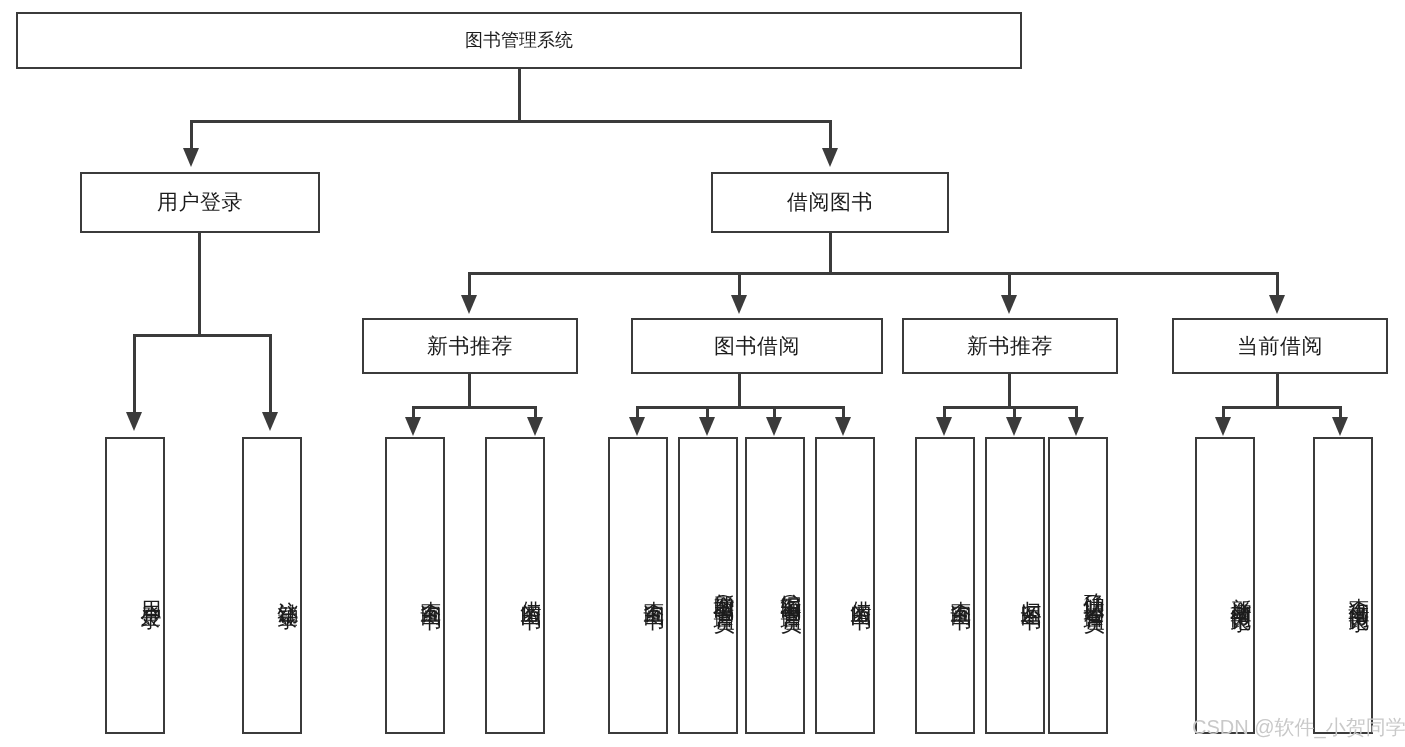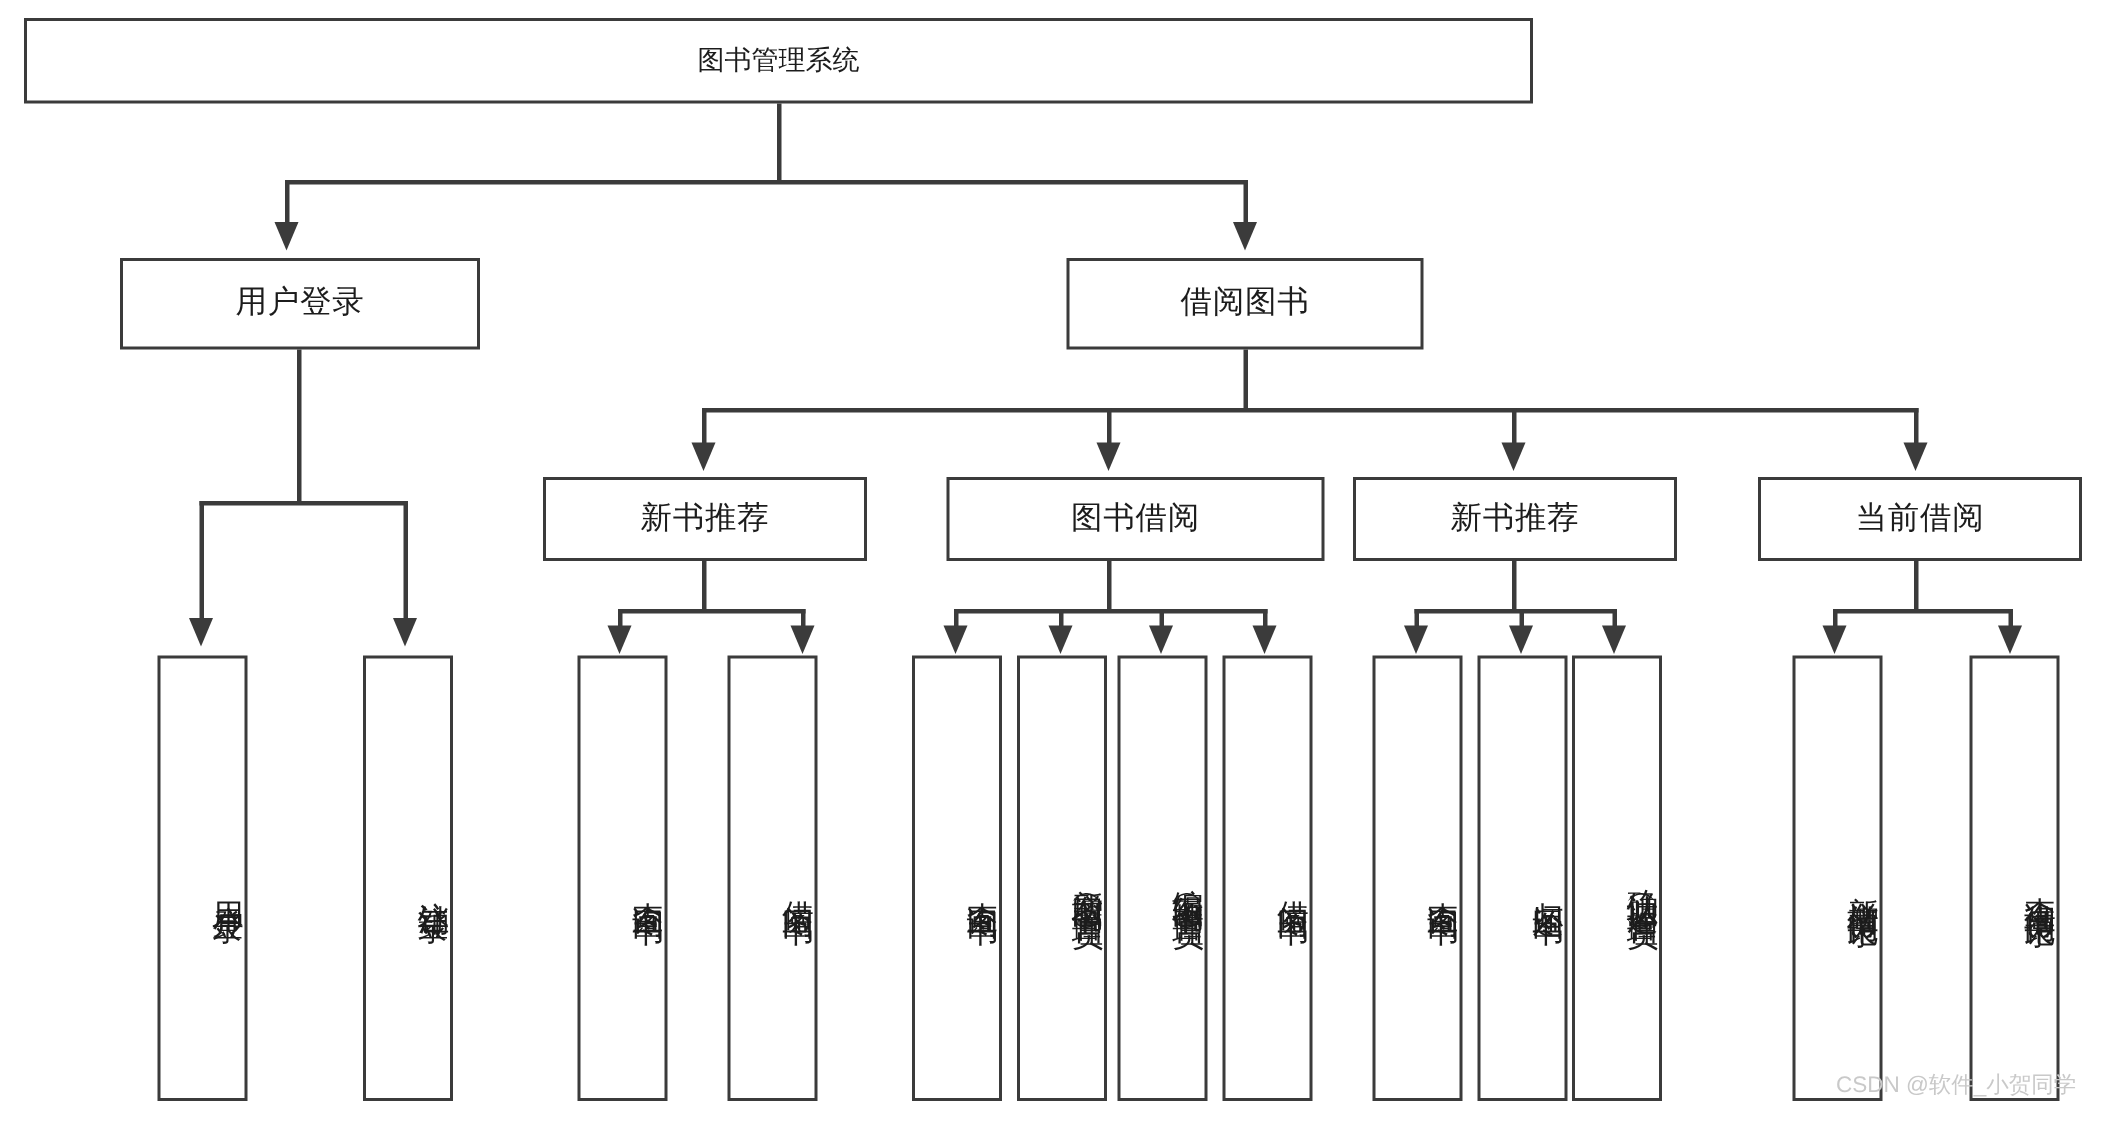--- a/index.html
+++ b/index.html
@@ -60,24 +60,23 @@
     position: absolute;
     width: 0;
     height: 0;
     border-left: 8px solid transparent;
     border-right: 8px solid transparent;
     border-top: 19px solid #3b3b3b;
   }
   .watermark {
     position: absolute;
     color: #c9c9c9;
-    font-size: 15px;
+    font-size: 20px;
     white-space: nowrap;
     pointer-events: none;
-    margin-left: 32px;
   }
 </style>
 </head>
 <body>
 
 <div id="canvas">
 
   <div class="node root" style="left:16px; top:12px; width:1006px; height:57px;">
     <span>图书管理系统</span>
   </div>

